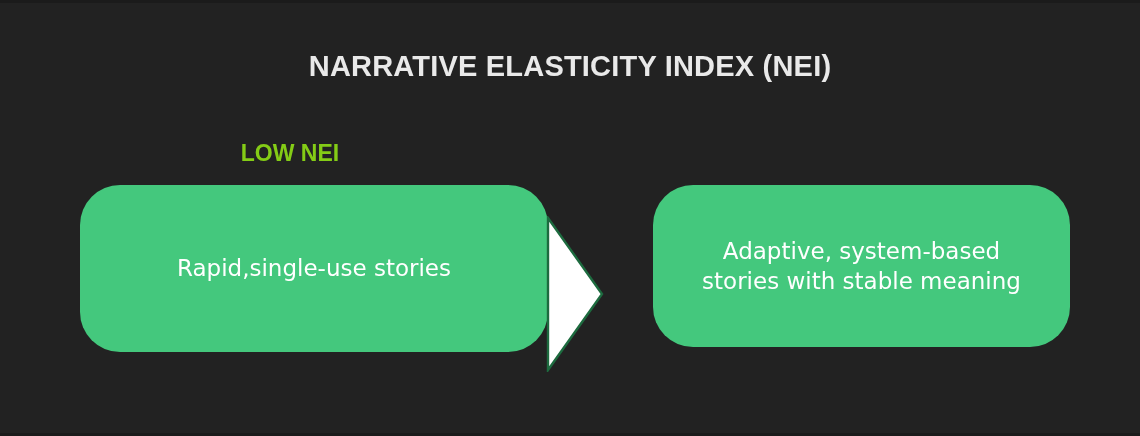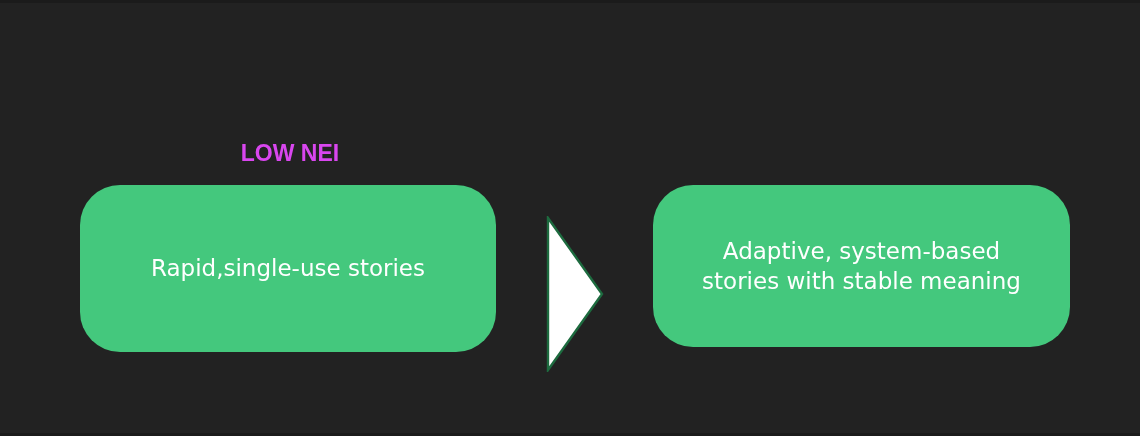--- a/index.html
+++ b/index.html
@@ -43,40 +43,40 @@
     color: #e9e9e9;
     white-space: nowrap;
   }
 
   .col-label {
     position: absolute;
     top: 140px;
     font-family: "Liberation Sans", sans-serif;
     font-size: 23px;
     font-weight: bold;
-    color: #d946ef;
+    color: #84cc16;
     text-align: center;
     white-space: nowrap;
   }
   .col-label.low  { left: 80px;  width: 420px; }
   .col-label.high { left: 653px; width: 417px; }
 
   .nei-box {
     position: absolute;
     background: #44c87d;
     border-radius: 40px;
     display: flex;
     align-items: center;
     justify-content: center;
     box-sizing: border-box;
   }
   .nei-box.low {
     left: 80px;
     top: 185px;
-    width: 416px;
+    width: 468px;
     height: 167px;
     padding: 0 14px;
   }
   .nei-box.high {
     left: 653px;
     top: 185px;
     width: 417px;
     height: 162px;
     padding: 0 34px;
   }
@@ -101,20 +101,21 @@
   }
 </style>
 </head>
 <body>
 
 <div class="canvas">
 
   <div class="edge-band top"></div>
   <div class="edge-band bottom"></div>
 
+  <div class="chart-title">NARRATIVE ELASTICITY INDEX (NEI)</div>
 
   <div class="col-label low">LOW NEI</div>
 
   <div class="nei-box low">
     <div class="box-text">Rapid,single-use stories</div>
   </div>
 
   <svg class="arrow" viewBox="0 0 68 156">
     <polygon points="7,2 61,78 7,154" fill="#ffffff" stroke="#1d6b3f" stroke-width="2.4" stroke-linejoin="miter"></polygon>
   </svg>

